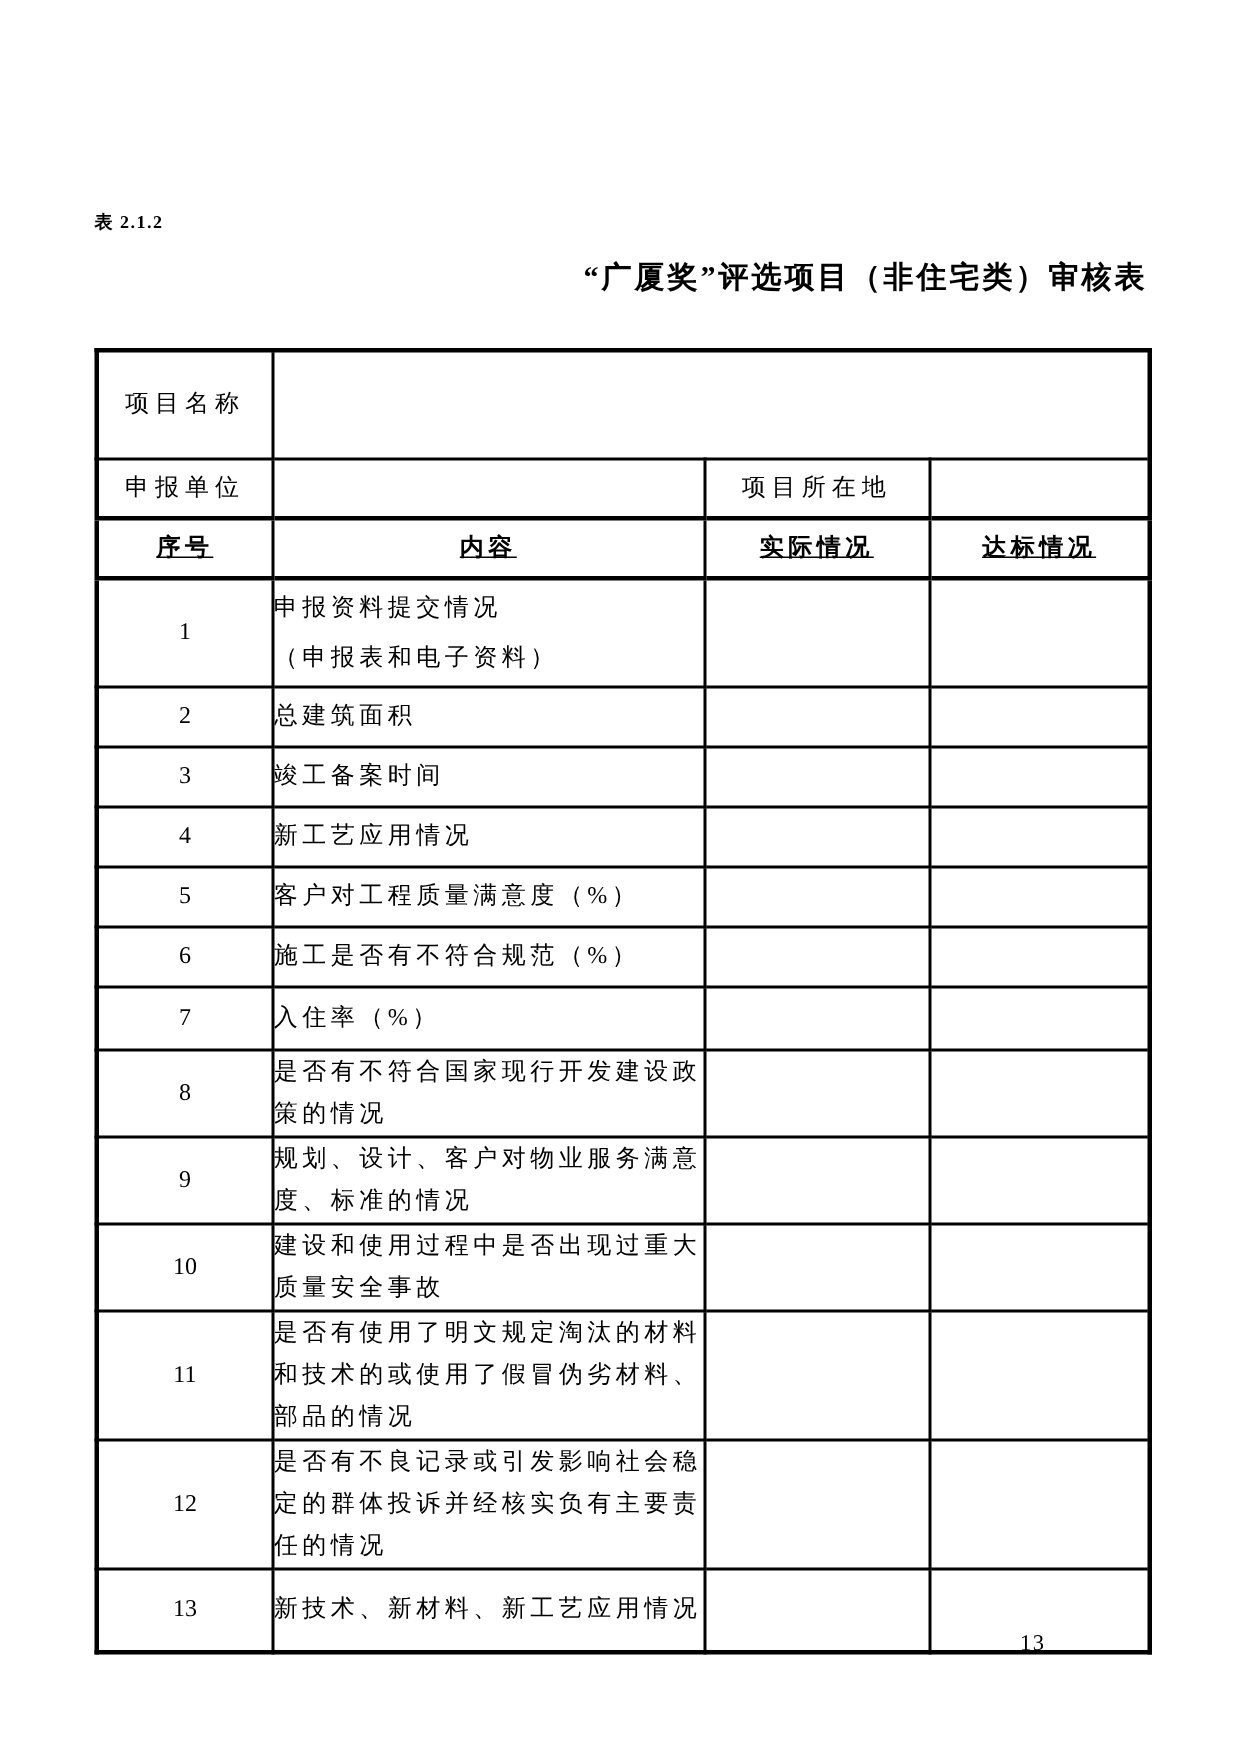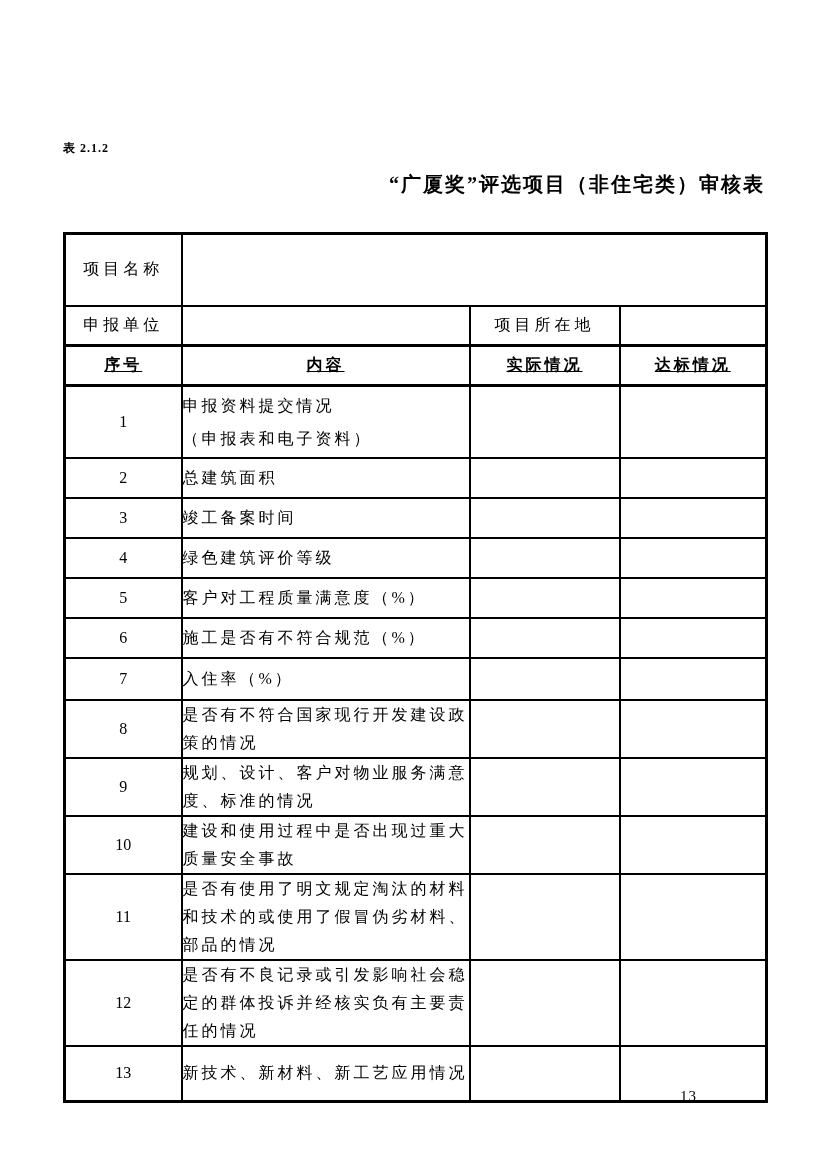--- a/index.html
+++ b/index.html
@@ -156,21 +156,21 @@
 
     <tr>
       <td class="num-cell">3</td>
       <td class="content-cell">竣工备案时间</td>
       <td></td>
       <td></td>
     </tr>
 
     <tr>
       <td class="num-cell">4</td>
-      <td class="content-cell">绿色建筑评价等级</td>
+      <td class="content-cell">新工艺应用情况</td>
       <td></td>
       <td></td>
     </tr>
 
     <tr>
       <td class="num-cell">5</td>
       <td class="content-cell">客户对工程质量满意度（%）</td>
       <td></td>
       <td></td>
     </tr>

